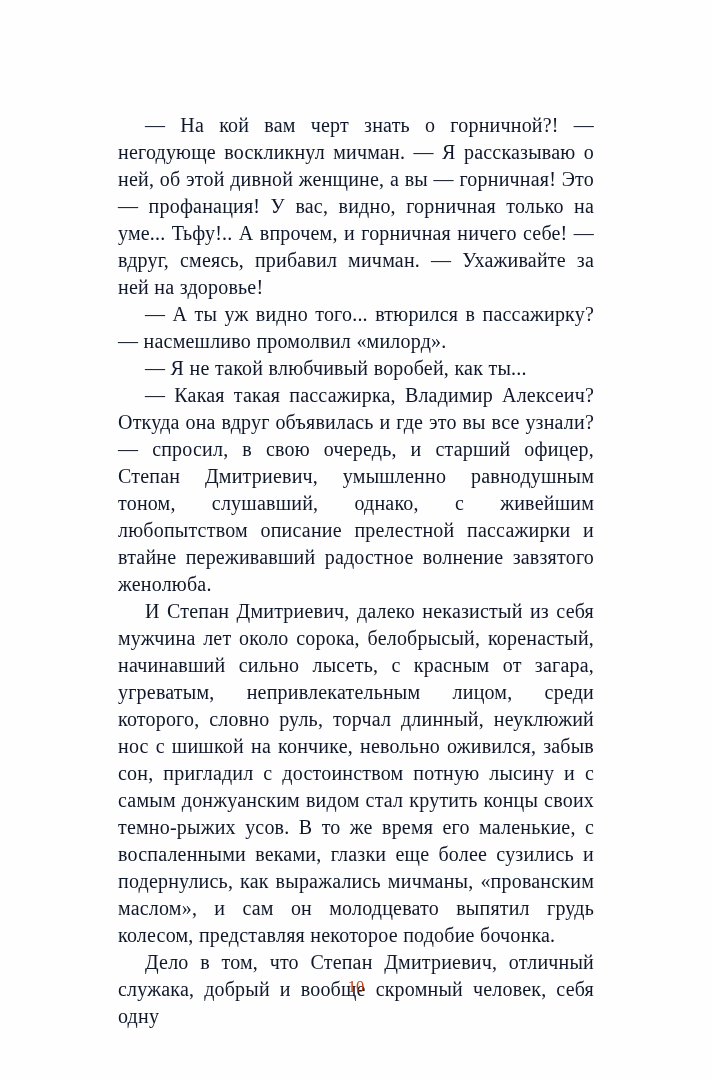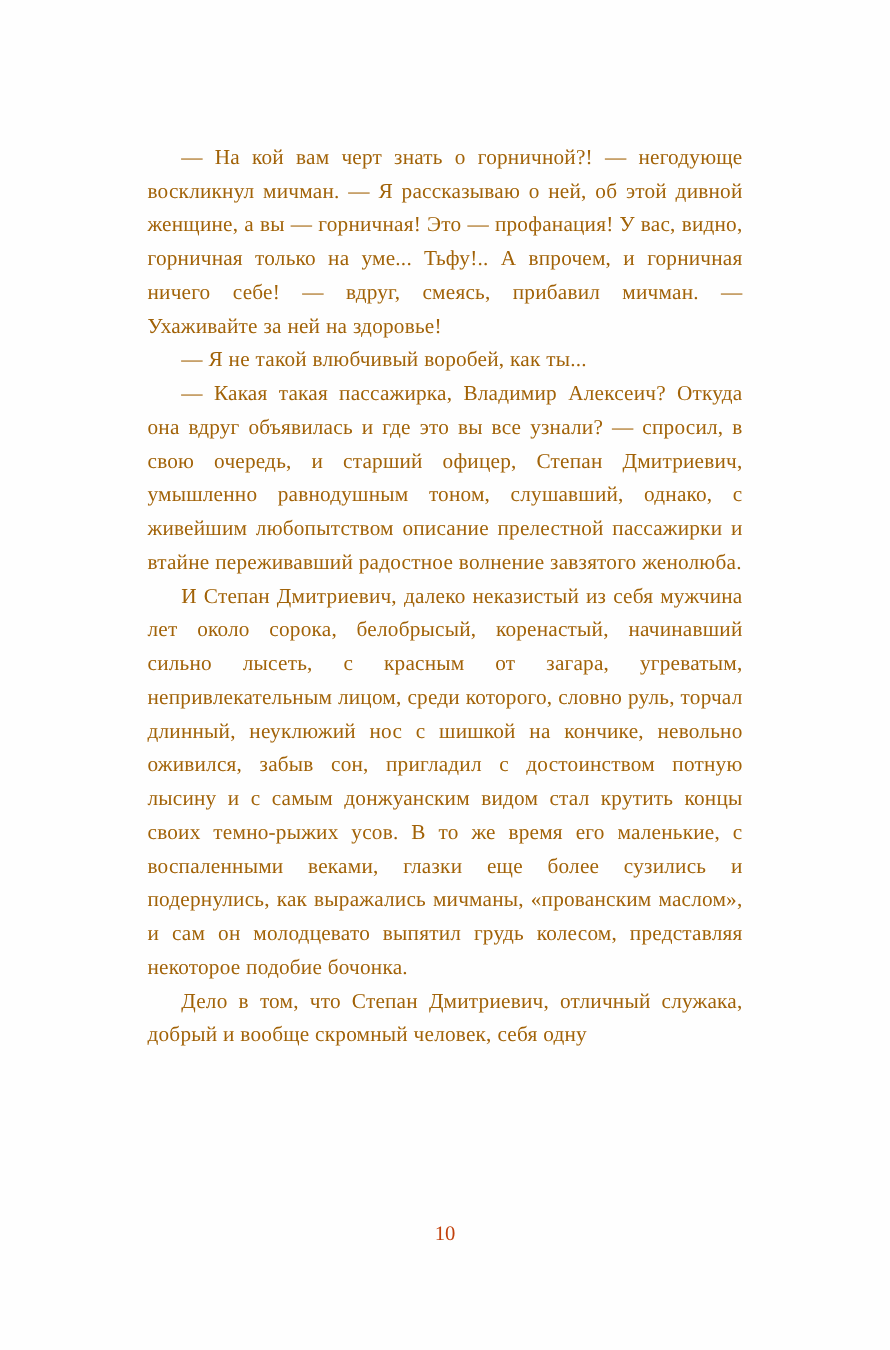--- a/index.html
+++ b/index.html
@@ -27,26 +27,26 @@
 
   #text-block {
     position: absolute;
     left: 118px;
     top: 112px;
     width: 476px;
   }
 
   .para {
     margin: 0;
-    font-size: 17px;
+    font-size: 20px;
     line-height: 27px;
     text-align: justify;
     text-justify: inter-word;
     text-indent: 27px;
-    color: #a16207;
+    color: #0f172a;
     letter-spacing: 0.01em;
     word-spacing: 0.01em;
     -webkit-font-smoothing: antialiased;
   }
 
   #page-number {
     position: absolute;
     left: 0;
     top: 975px;
     width: 712px;
@@ -57,20 +57,21 @@
     font-family: "Liberation Serif", "DejaVu Serif", serif;
   }
 </style>
 </head>
 <body>
 
 <div id="page">
 
   <div id="text-block">
     <p class="para">— На кой вам черт знать о горничной?! — негодующе воскликнул мичман. — Я рассказываю о ней, об этой дивной женщине, а вы — горничная! Это — профанация! У вас, видно, горничная только на уме... Тьфу!.. А впрочем, и горничная ничего себе! — вдруг, смеясь, прибавил мичман. — Ухаживайте за ней на здоровье!</p>
+    <p class="para">— А ты уж видно того... втюрился в пассажирку? — насмешливо промолвил «милорд».</p>
     <p class="para">— Я не такой влюбчивый воробей, как ты...</p>
     <p class="para">— Какая такая пассажирка, Владимир Алексеич? Откуда она вдруг объявилась и где это вы все узнали? — спросил, в свою очередь, и старший офицер, Степан Дмитриевич, умышленно равнодушным тоном, слушавший, однако, с живейшим любопытством описание прелестной пассажирки и втайне переживавший радостное волнение завзятого женолюба.</p>
     <p class="para">И Степан Дмитриевич, далеко неказистый из себя мужчина лет около сорока, белобрысый, коренастый, начинавший сильно лысеть, с красным от загара, угреватым, непривлекательным лицом, среди которого, словно руль, торчал длинный, неуклюжий нос с шишкой на кончике, невольно оживился, забыв сон, пригладил с достоинством потную лысину и с самым донжуанским видом стал крутить концы своих темно-рыжих усов. В то же время его маленькие, с воспаленными веками, глазки еще более сузились и подернулись, как выражались мичманы, «прованским маслом», и сам он молодцевато выпятил грудь колесом, представляя некоторое подобие бочонка.</p>
     <p class="para">Дело в том, что Степан Дмитриевич, отличный служака, добрый и вообще скромный человек, себя одну</p>
   </div>
 
   <div id="page-number">10</div>
 
 </div>
 

